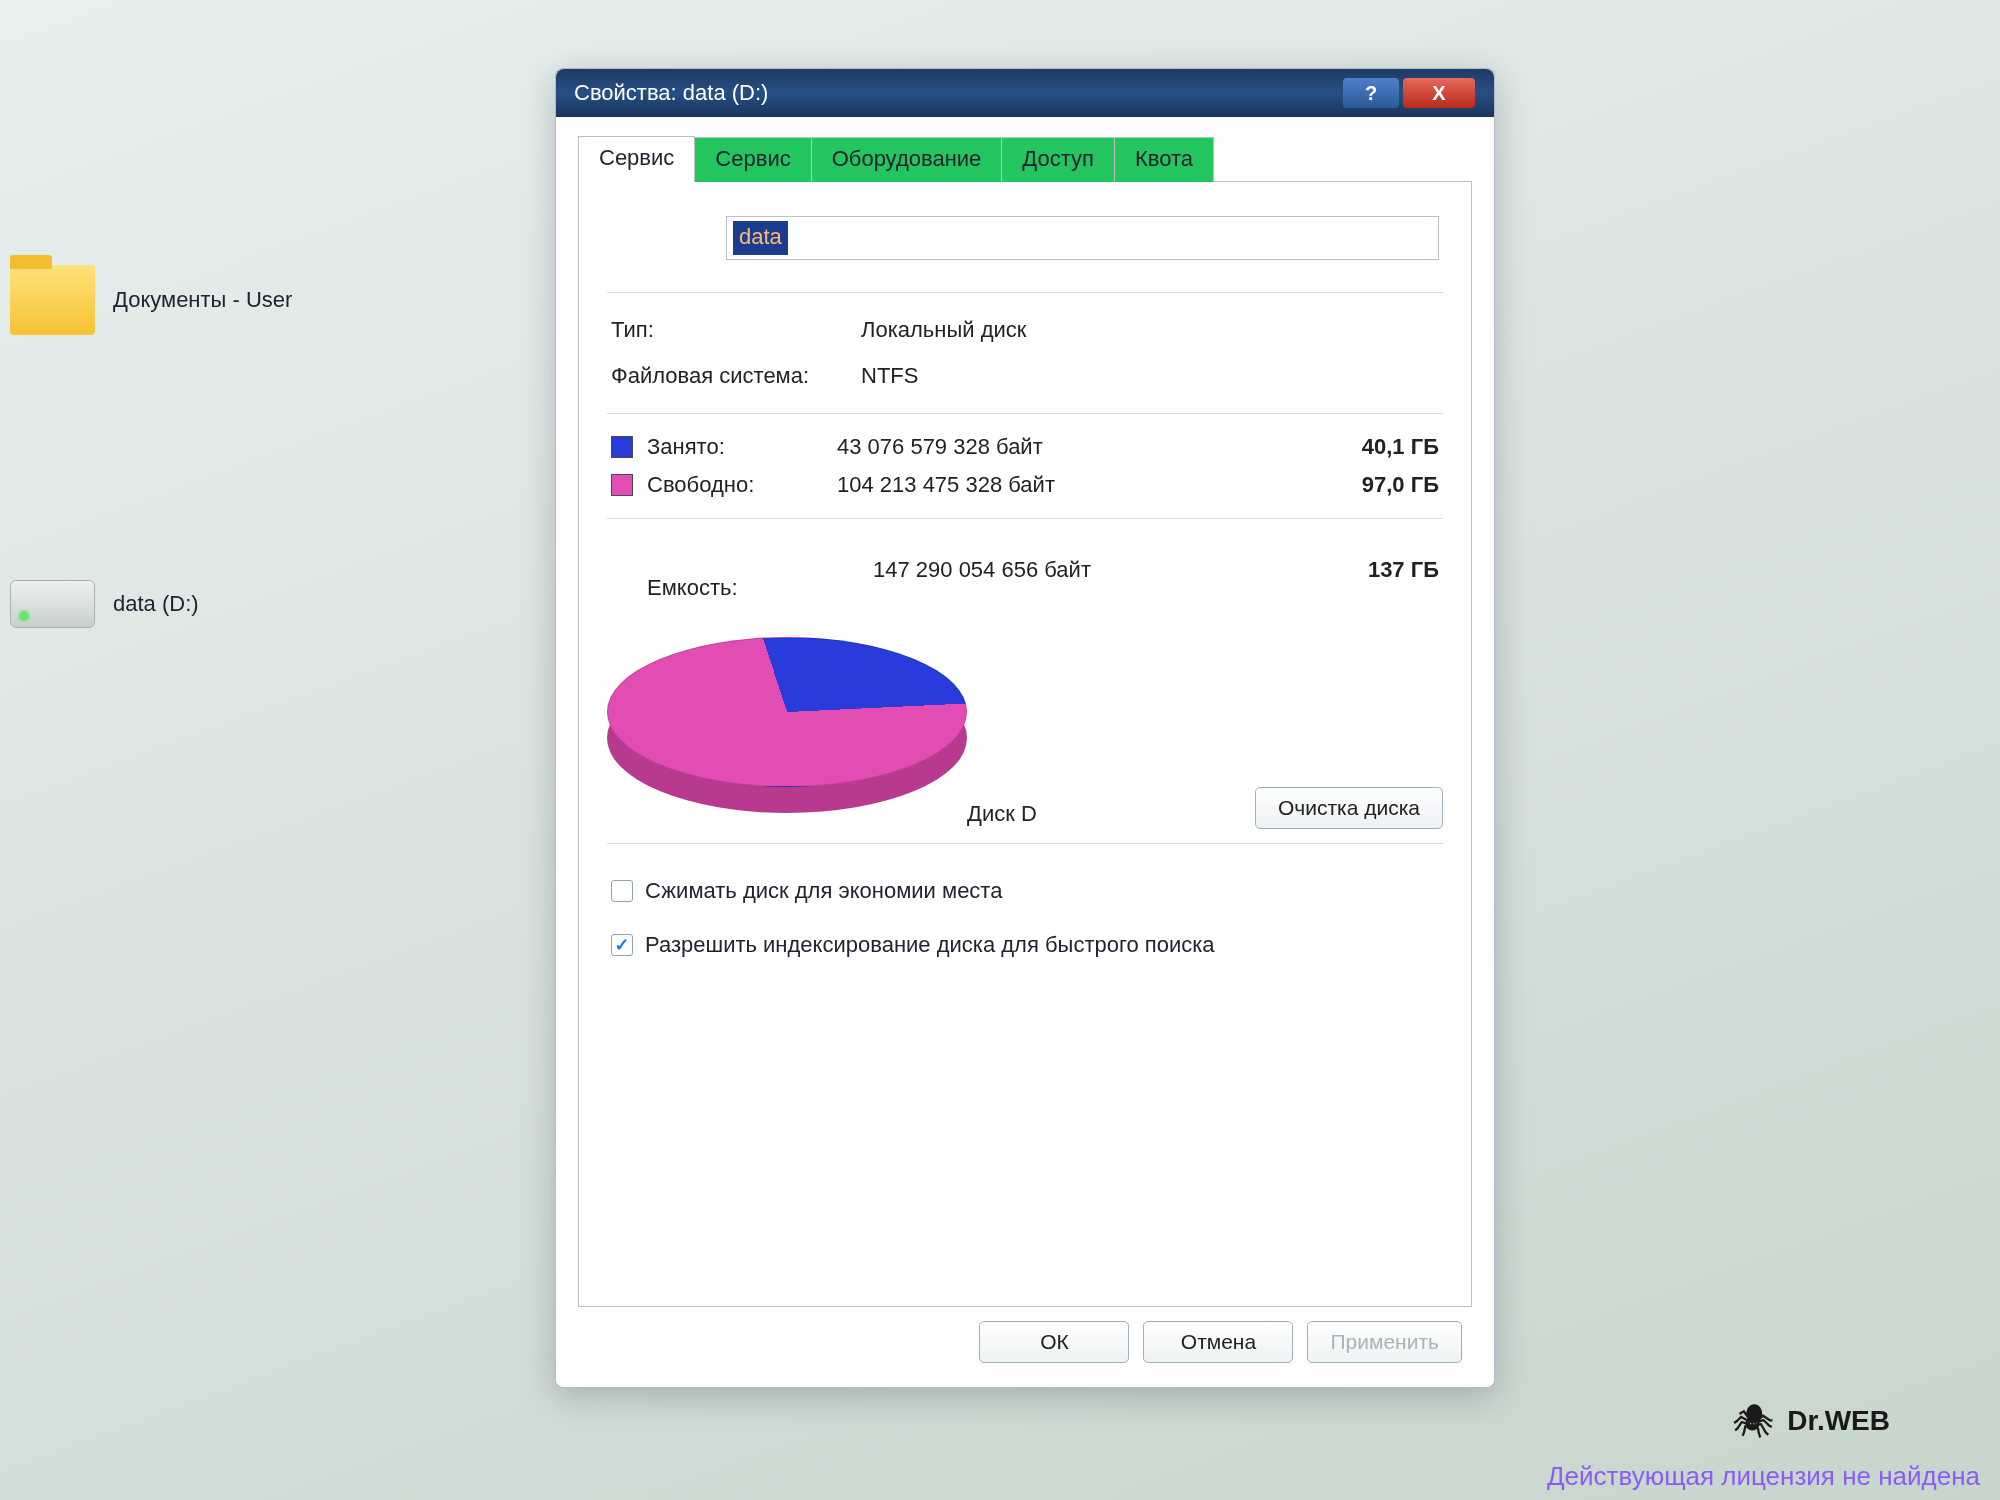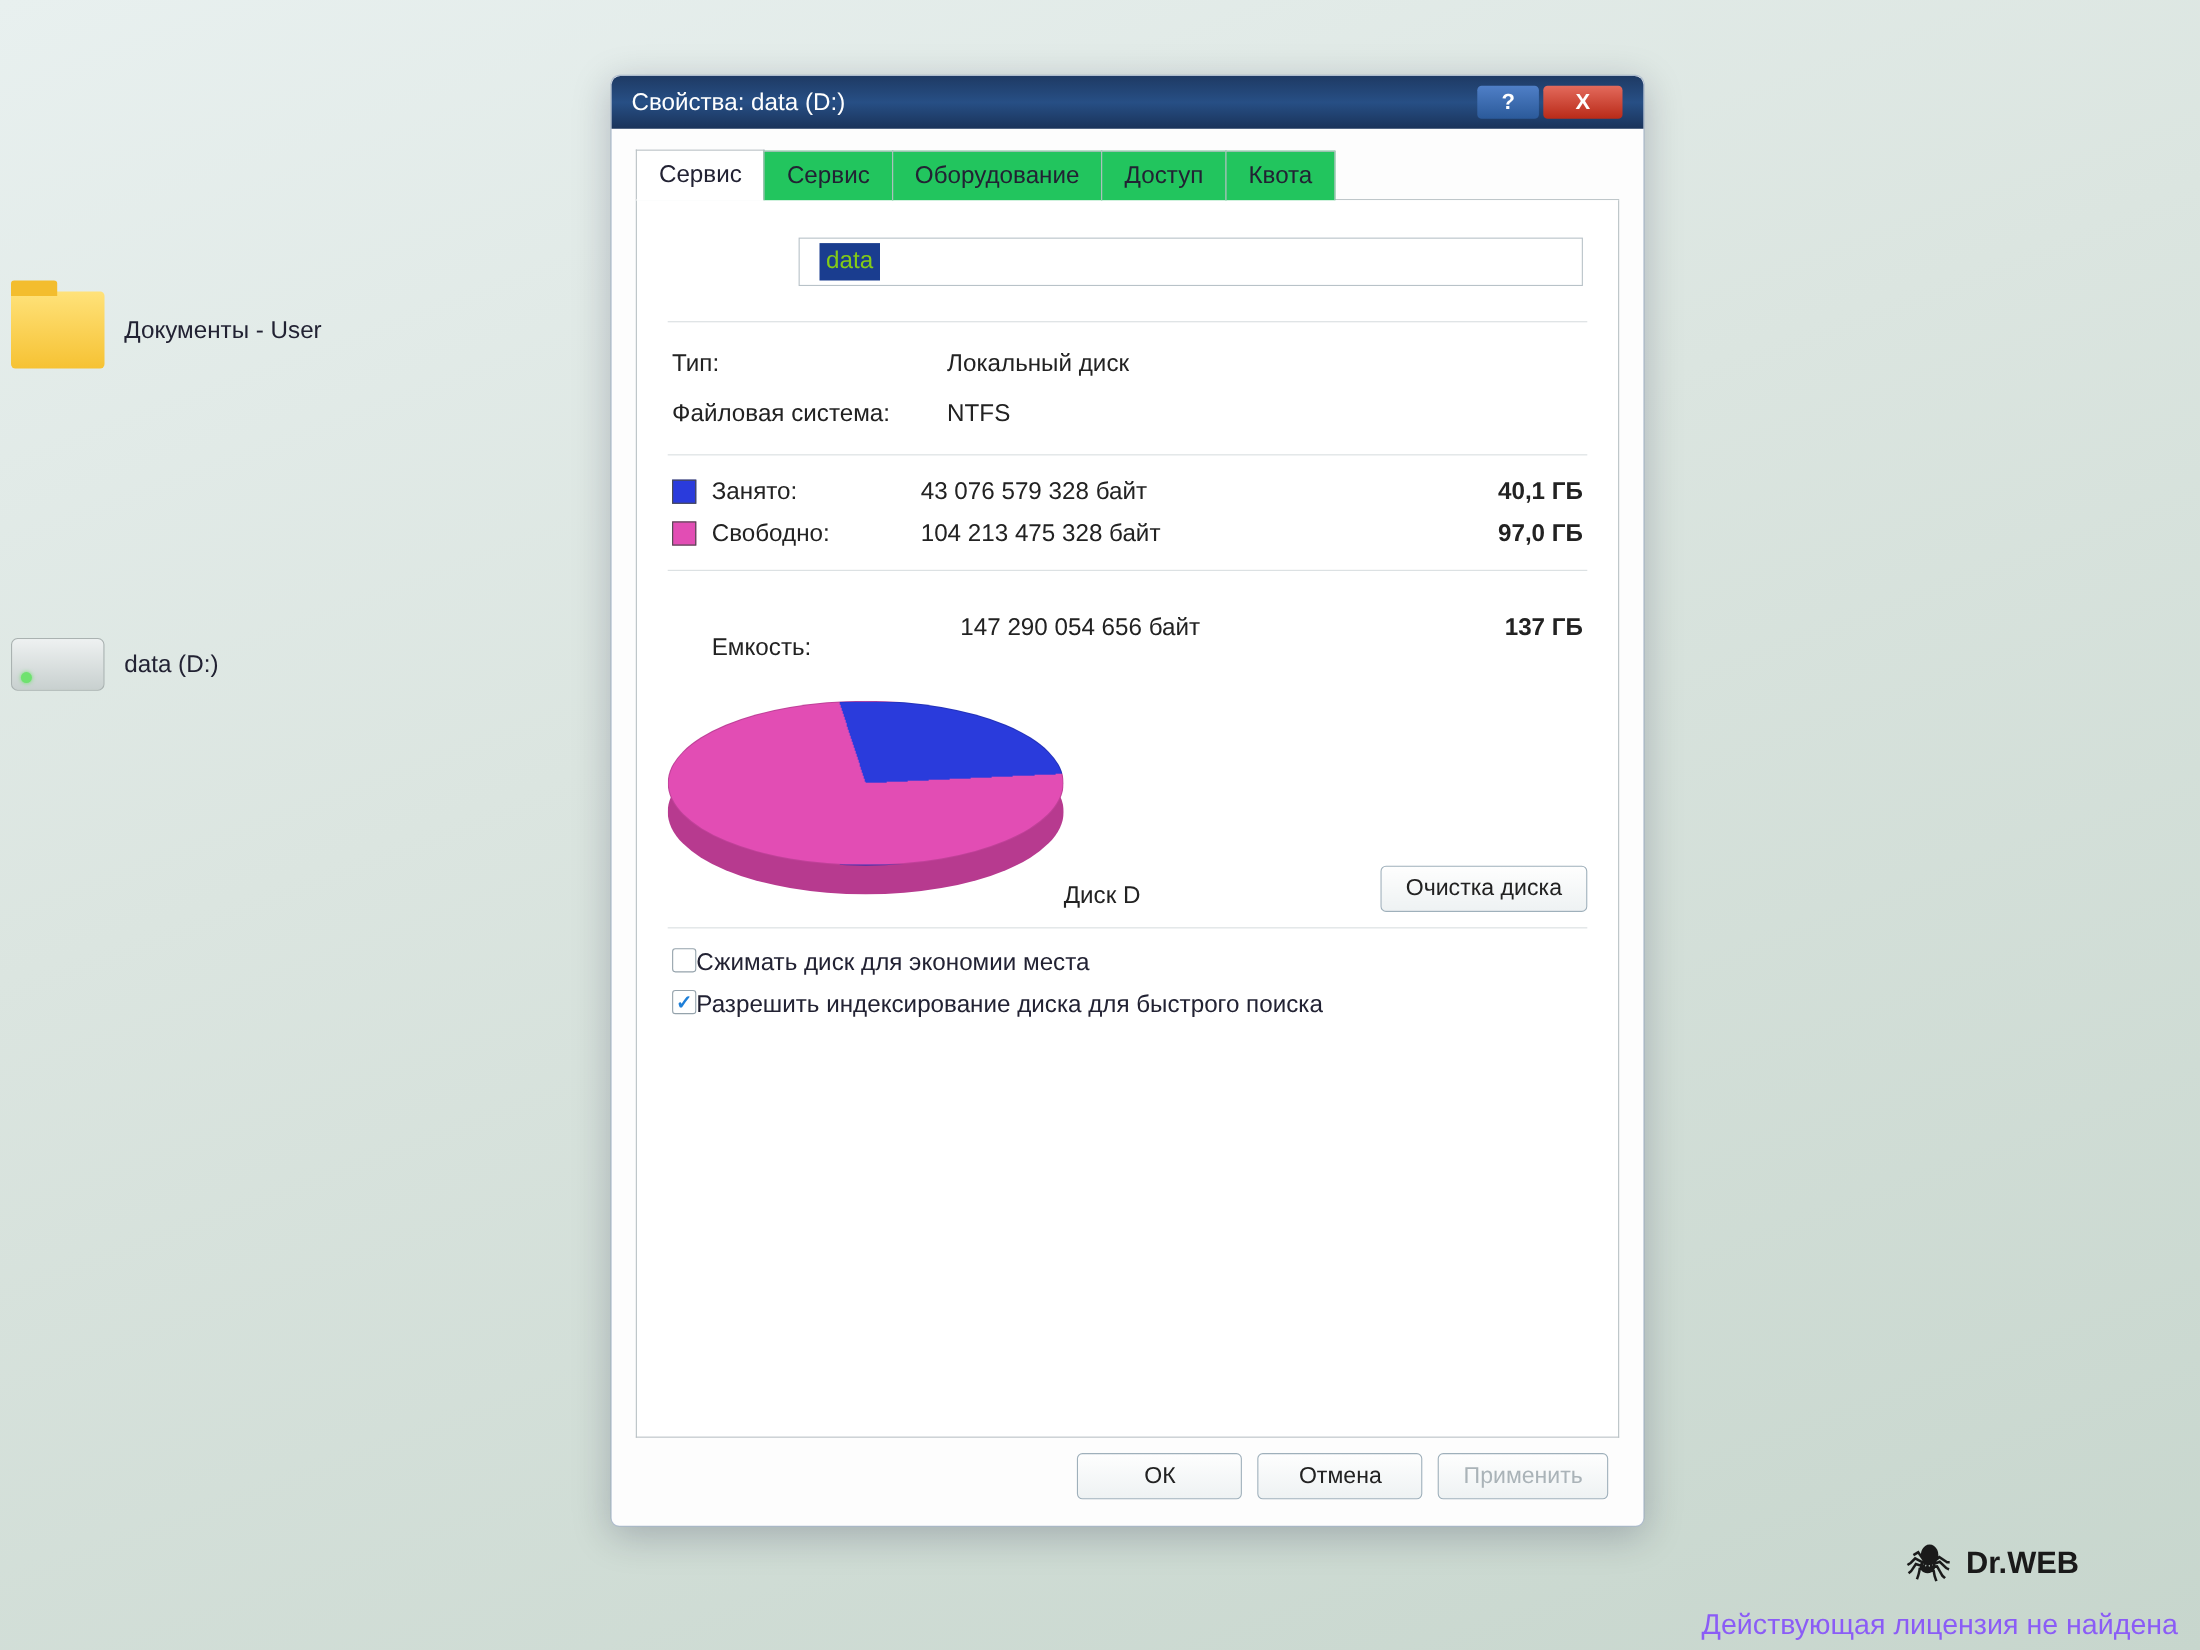--- a/index.html
+++ b/index.html
@@ -145,23 +145,23 @@
   .name-field {
     flex:1;
     height:44px;
     border:1px solid #b8c2c8;
     background:#fff;
     display:flex;
     align-items:center;
     padding:0;
   }
   .name-field .sel {
-    background:#1a3d8f; color:#84cc16;
+    background:#1a3d8f; color:#fdba74;
     padding:3px 6px 5px 6px;
-    margin-left:18px;
+    margin-left:6px;
     font-size:22px;
   }
 
   .info-row {
     display:flex;
     padding: 10px 4px;
     font-size:22px;
     color:#222;
   }
   .info-row .lbl { width: 250px; }
@@ -228,23 +228,26 @@
   .cleanup-btn {
     position:absolute;
     right: 0px; bottom: 8px;
   }
 
   .hr { border-top:1px solid #d9dee0; margin: 6px 0 12px 0; }
 
   
   .check-row {
     display:flex;
+    align-items:center;
+    gap:12px;
     padding: 6px 4px;
     font-size:22px;
     color:#223;
+    margin-top:16px;
   }
   .cb {
     width:22px; height:22px;
     border:1px solid #95a3ac;
     border-radius:3px;
     background:#fff;
     display:inline-flex;
     align-items:center;
     justify-content:center;
   }

